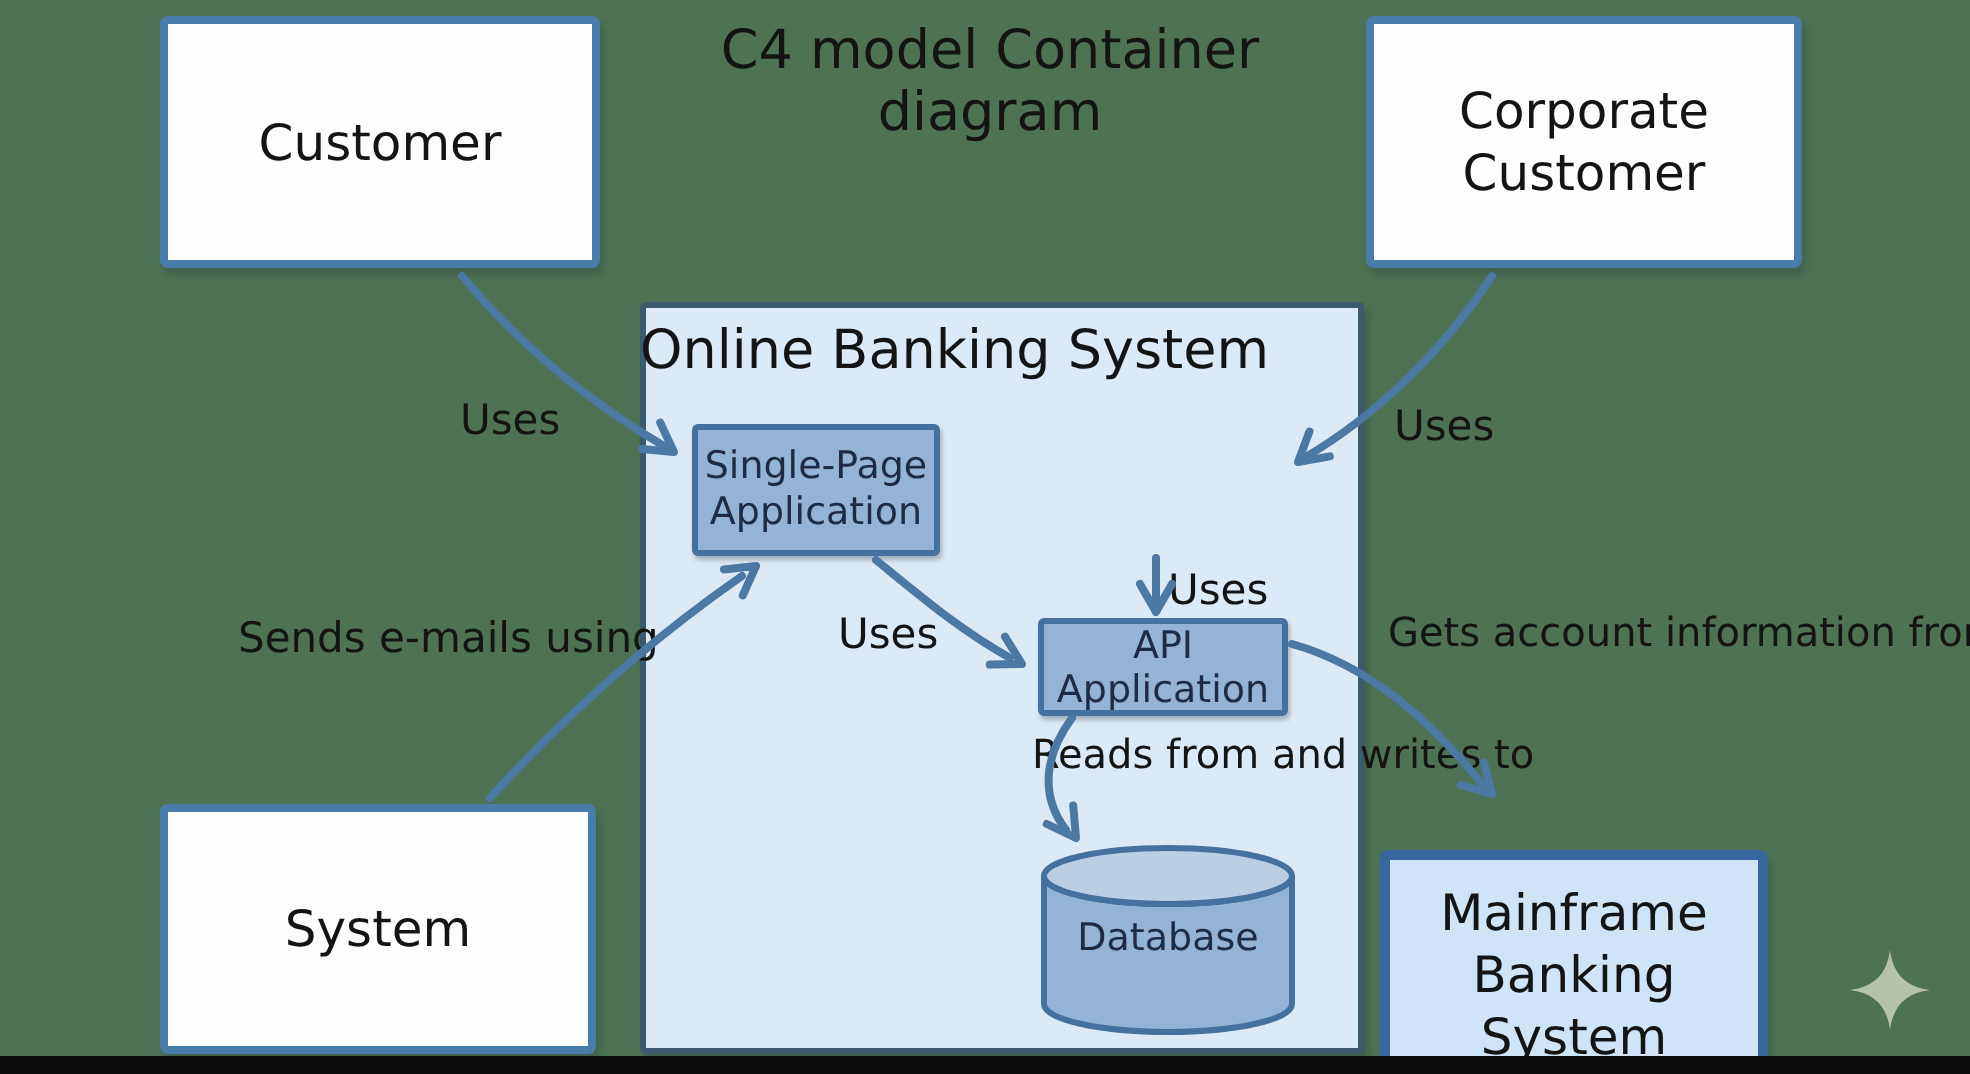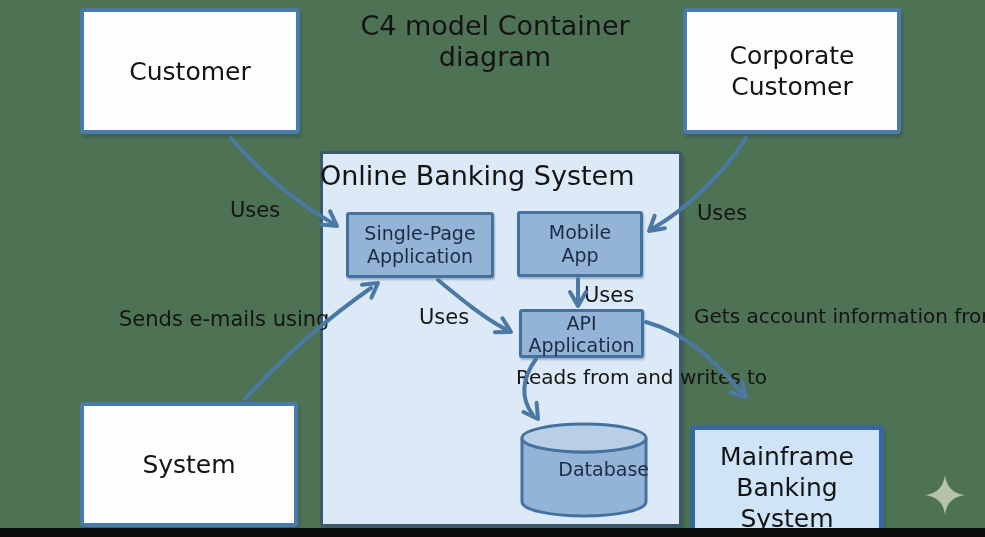--- a/index.html
+++ b/index.html
@@ -43,53 +43,47 @@
     font-size:21px;line-height:28px;text-align:center;white-space:nowrap;
   }
   .edge-label.small{font-size:20px;line-height:26px;}
   #arrows{position:absolute;left:0;top:0;width:985px;height:537px;pointer-events:none;}
   #arrows path{stroke:var(--arrow,#4b79a3);stroke-width:4;fill:none;
     stroke-linecap:round;stroke-linejoin:round;}
   .db-wrap{position:absolute;left:519px;top:420px;width:130px;height:100px;}
   .db-wrap svg{position:absolute;left:0;top:0;}
   .cyl-body{fill:var(--node-fill,#93b4d7);stroke:var(--node-border,#44719d);stroke-width:3;}
   .cyl-top{fill:var(--cyl-top-fill,#b9cfe6);stroke:var(--node-border,#44719d);stroke-width:3;}
-  .db-label{position:absolute;left:0;top:38px;width:130px;text-align:right;
+  .db-label{position:absolute;left:0;top:38px;width:130px;text-align:center;
     color:var(--text-dark,#1d2c44);font-size:19px;}
   .sparkle{position:absolute;left:925px;top:475px;width:40px;height:40px;}
   .bottom-bar{position:absolute;left:0;top:528px;width:985px;height:9px;
     background:var(--bar,#0b0b0b);}
   .page-title{
     position:absolute;left:300px;top:10px;width:390px;text-align:center;
     color:var(--ink,#141414);font-size:27px;
   }
 </style>
 </head>
 <body>
 
 <div id="stage">
 
   <div class="page-title">C4 model Container diagram</div>
 
   <div class="container-box"></div>
   <div class="container-title">Online Banking System</div>
 
-  <div class="node inner-node" style="left:346px;top:212px;width:148px;height:66px;">
+  <div class="node inner-node" style="left:346px;top:212px;width:124px;height:66px;">
     <span>
       <span class="lbl">Single-Page</span>
       <span class="lbl">Application</span>
     </span>
   </div>
 
-  <div class="node inner-node" style="left:517px;top:211px;width:126px;height:66px;">
-    <span>
-      <span class="lbl">Mobile</span>
-      <span class="lbl">App</span>
-    </span>
-  </div>
 
   <div class="node inner-node" style="left:519px;top:309px;width:125px;height:49px;line-height:22px;align-items:center;">
     <span>
       <span class="lbl">API</span>
       <span class="lbl">Application</span>
     </span>
   </div>
 
   <div class="db-wrap">
     <svg width="130" height="100" viewBox="0 0 130 100">

